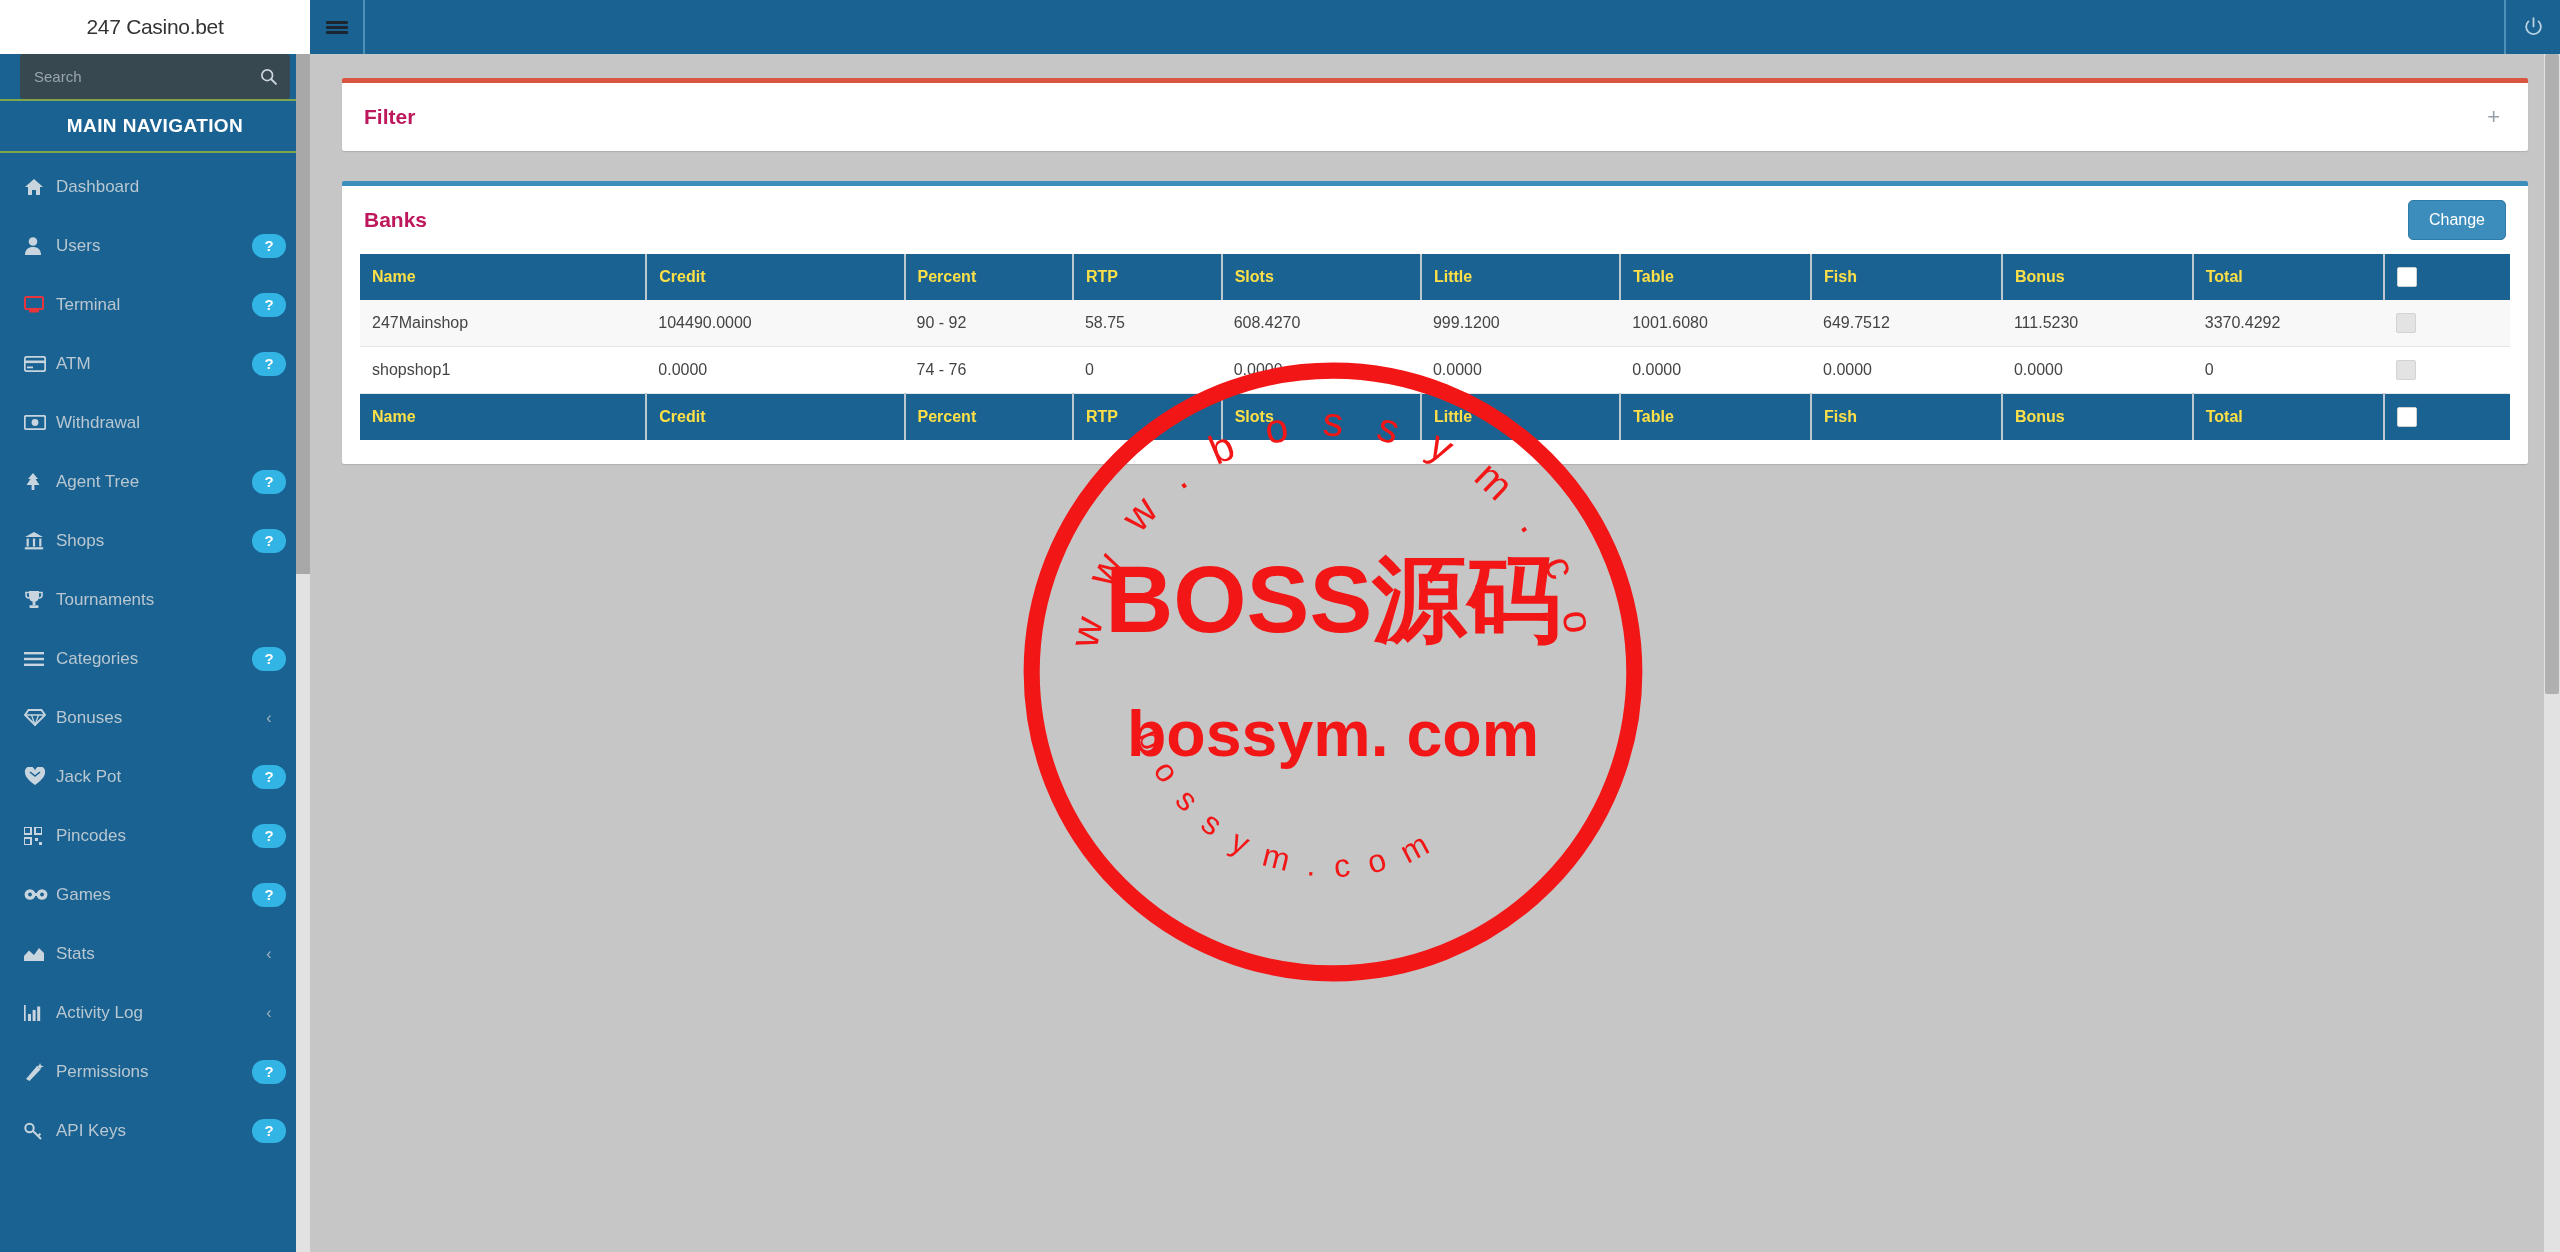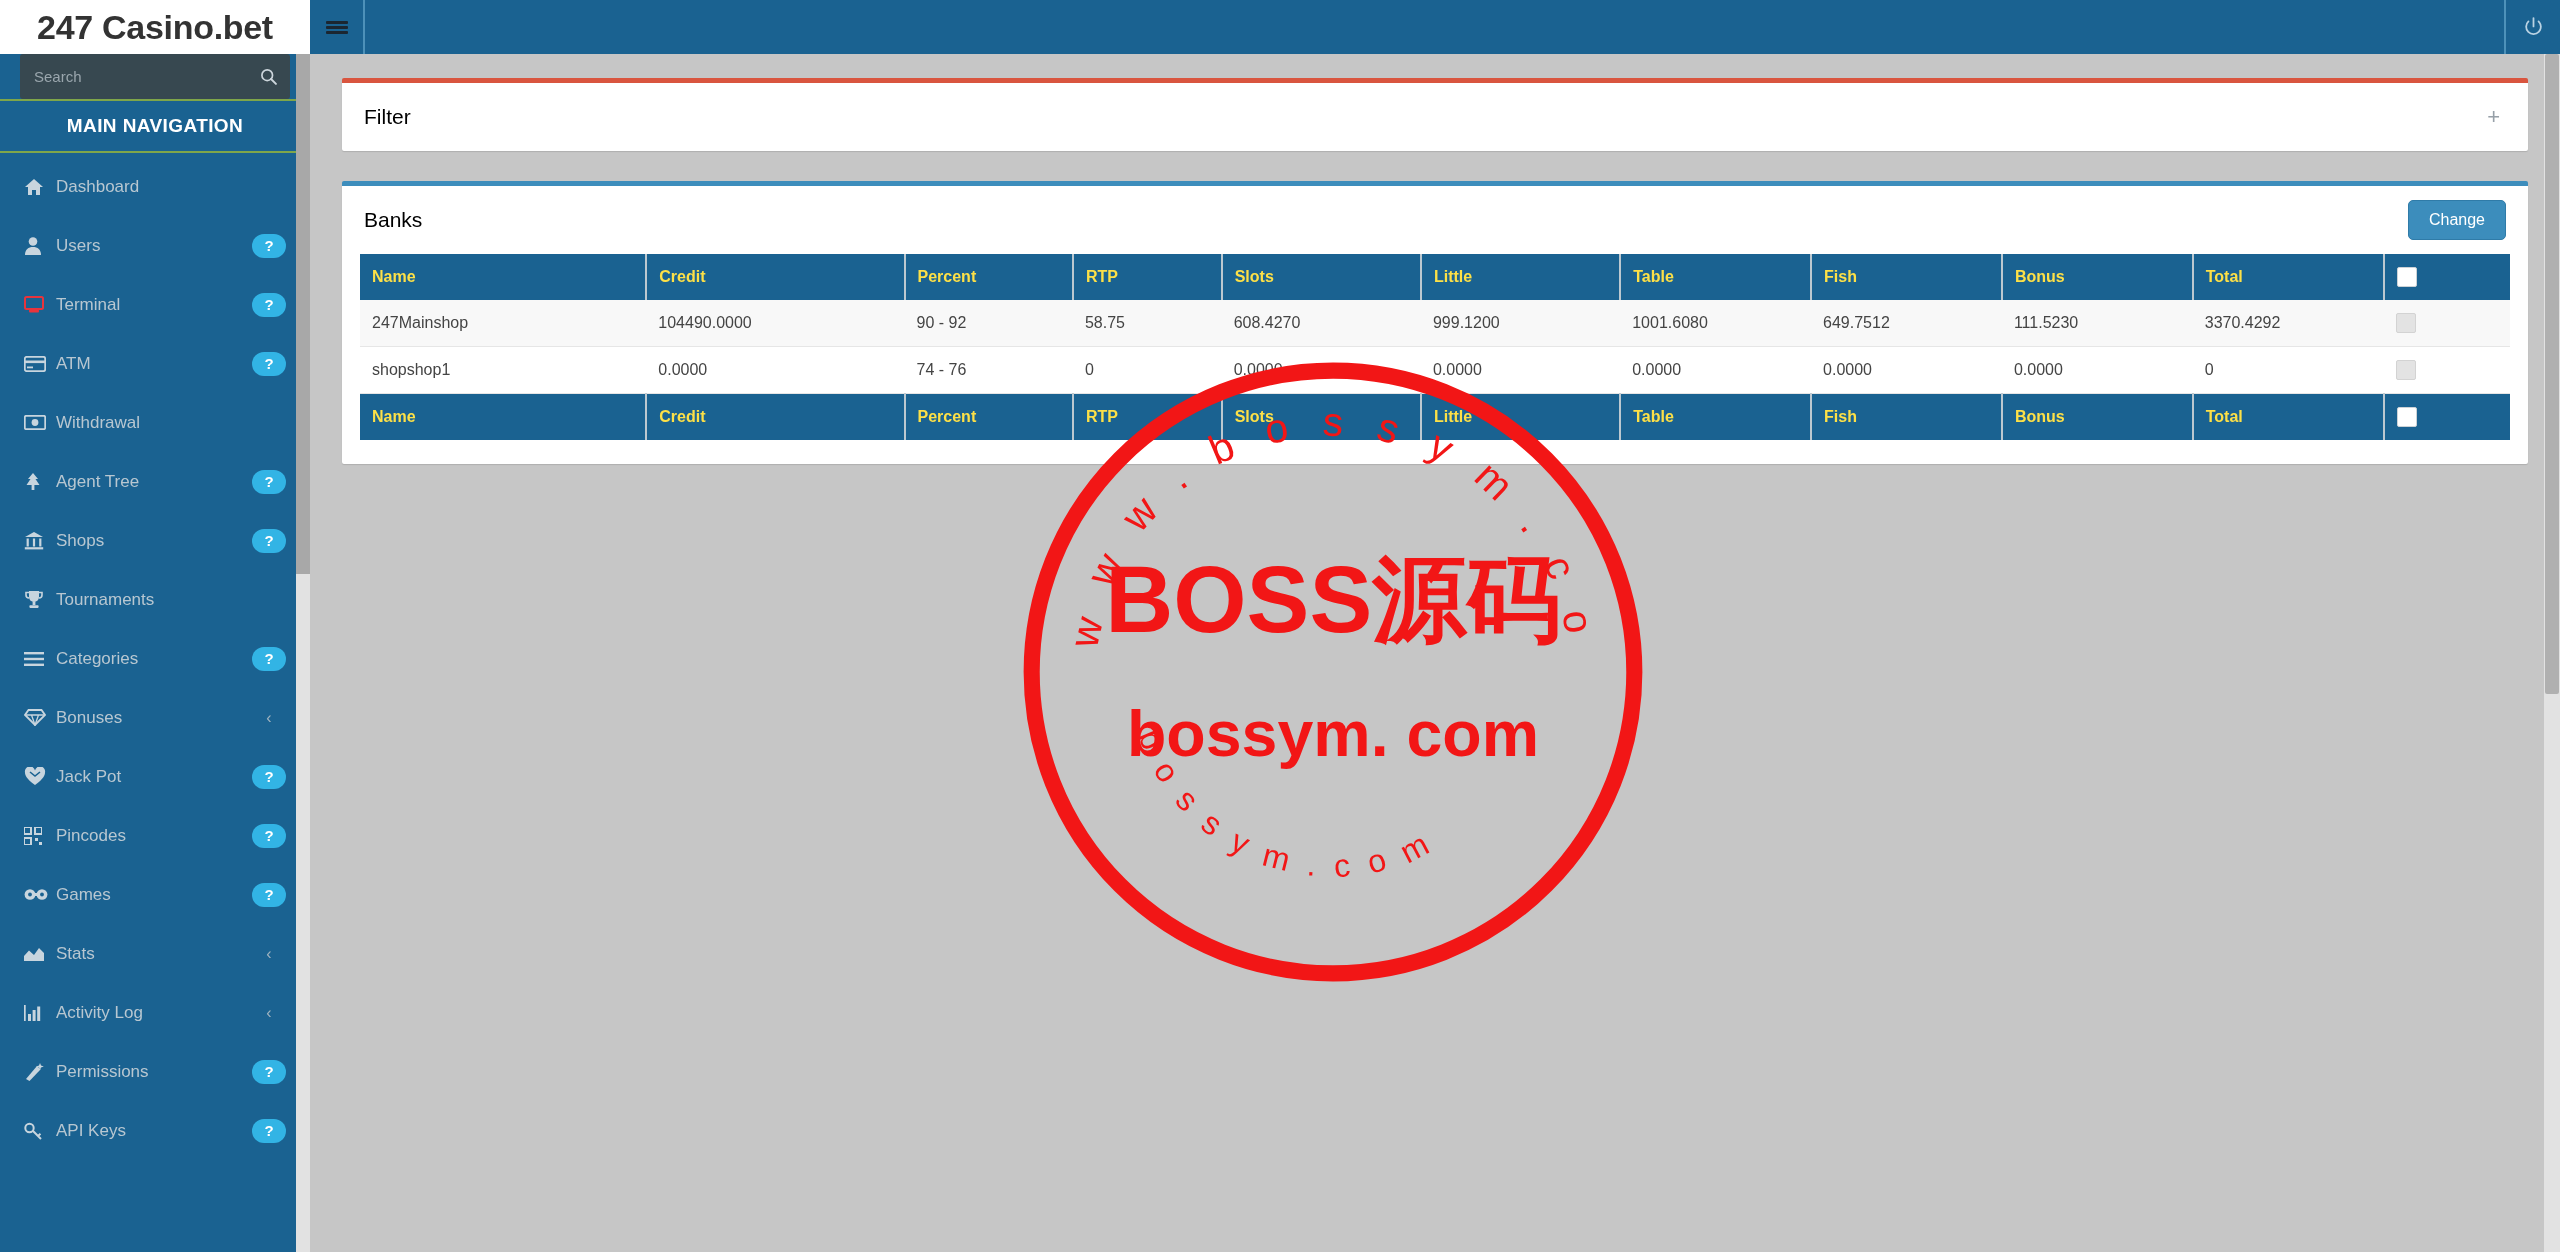--- a/index.html
+++ b/index.html
@@ -17,21 +17,21 @@
     width: 310px; height: 1252px;
     background: #1a6291;
     overflow: hidden;
   }
   .logo-bar {
     height: 54px;
     background: #ffffff;
     display: flex; align-items: center; justify-content: center;
   }
   .logo-text {
-    font-size: 34px; font-weight: bold; color: #333333;
+    font-size: 21px; font-weight: normal; color: #333333;
     letter-spacing: -0.3px;
   }
   .user-panel {
     display: flex; align-items: center;
     padding: 16px 0 16px 22px;
     height: 82px;
   }
   .avatar {
     width: 45px; height: 45px; border-radius: 4px;
     background: radial-gradient(circle at 50% 38%, #9fd0ec 0%, #3a7ba8 55%, #1a6291 100%);
@@ -149,21 +149,21 @@
     border-radius: 2px;
     box-shadow: 0 1px 1px rgba(0,0,0,0.12);
     margin-bottom: 30px;
   }
   .box-danger { border-top: 5px solid #d9553f; }
   .box-primary { border-top: 5px solid #3d8dbc; }
   .box-header {
     display: flex; align-items: center;
     padding: 0 22px; height: 68px; position: relative;
   }
-  .box-title { font-size: 21px; color: #000000; font-weight: normal; }
+  .box-title { font-size: 21px; color: #be185d; font-weight: bold; }
   .box-tools { margin-left: auto; display: flex; align-items: center; }
   .plus-btn {
     background: transparent; border: 0; cursor: pointer;
     color: #97a0a8; font-size: 22px; line-height: 1; padding: 4px 6px;
   }
   .btn-change {
     background: #3c8dbc; border: 1px solid #2f7ba8; color: #ffffff;
     font-size: 16px; padding: 10px 20px; border-radius: 5px;
     cursor: pointer; font-family: "Liberation Sans", sans-serif;
   }

